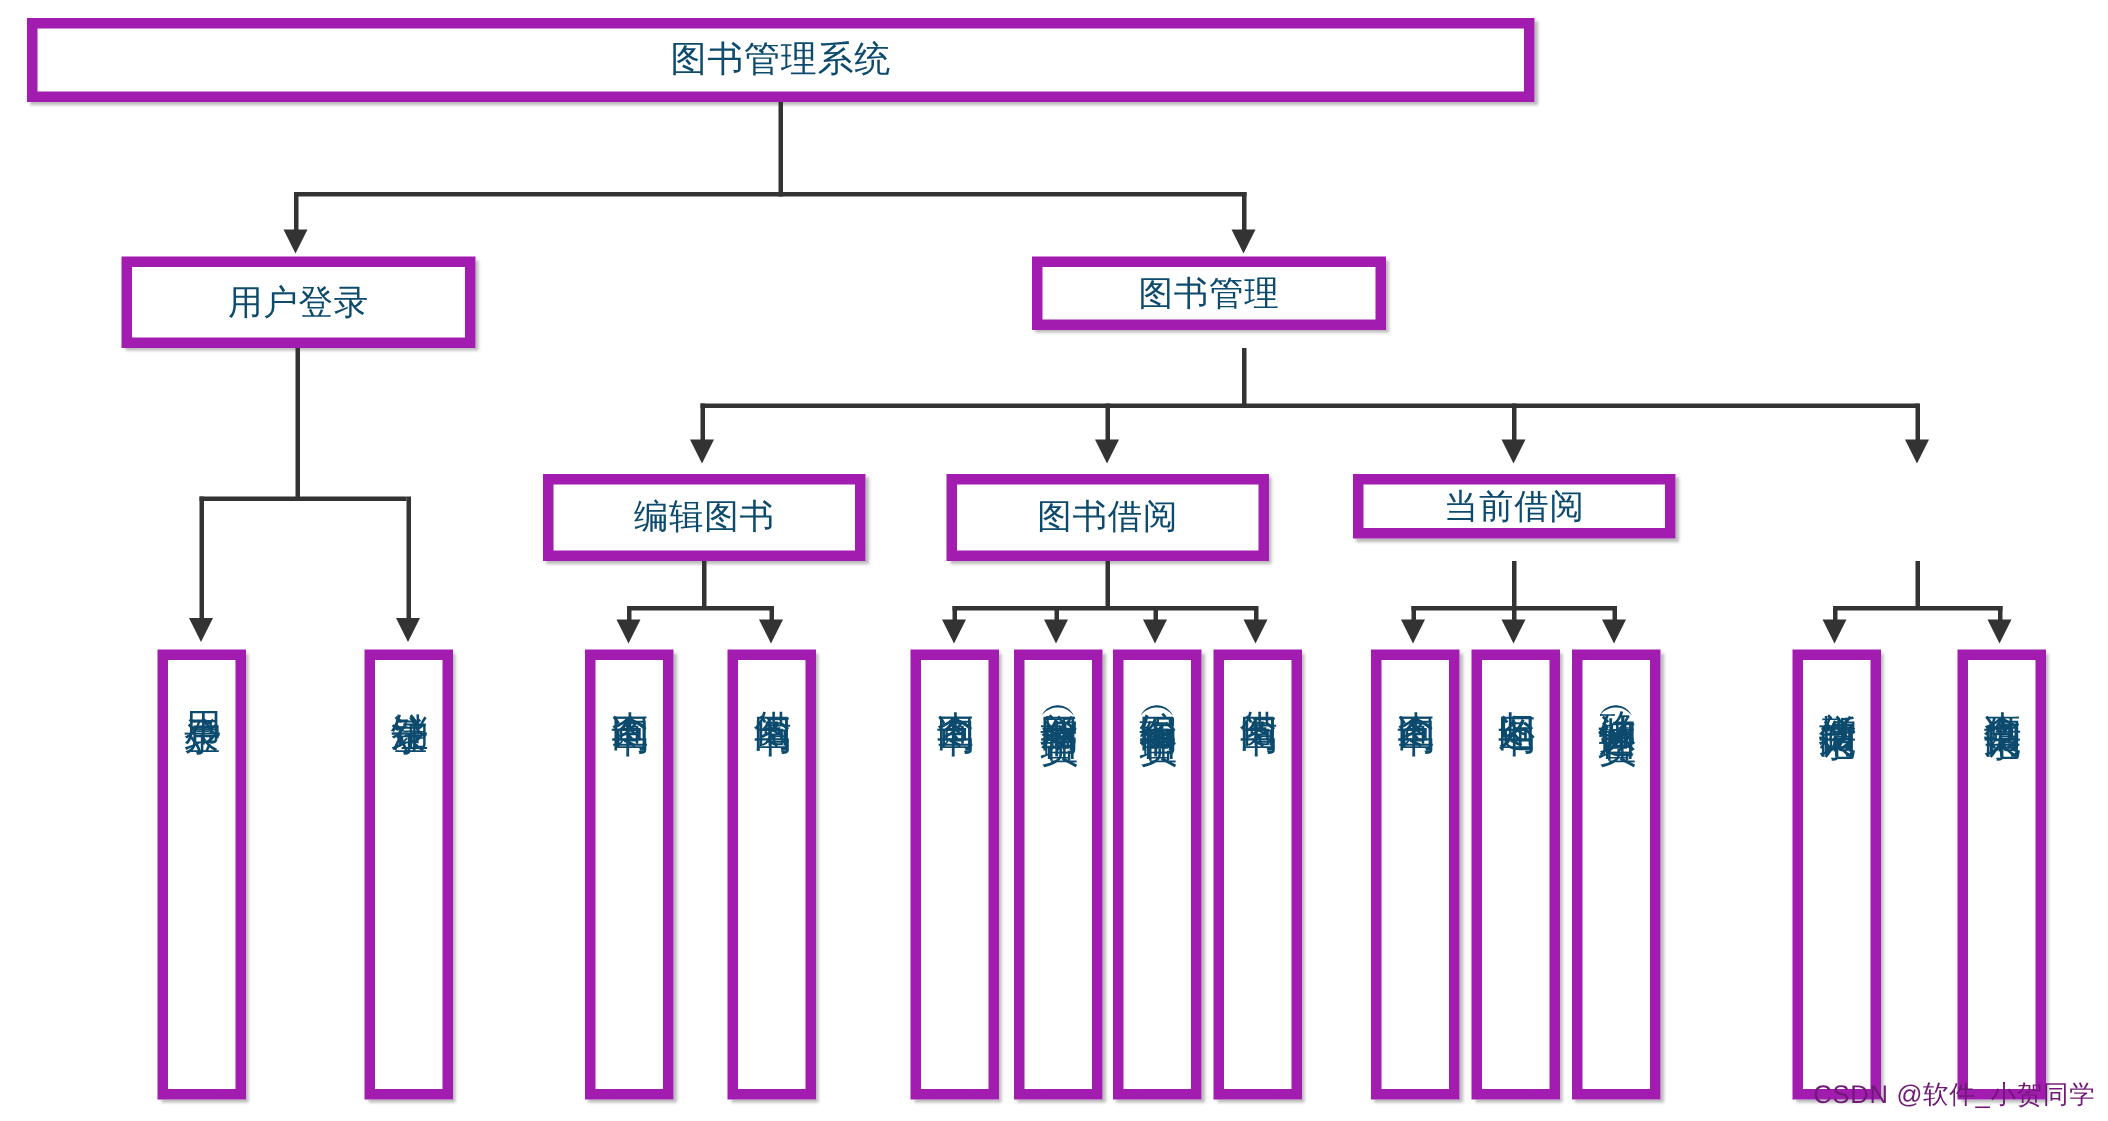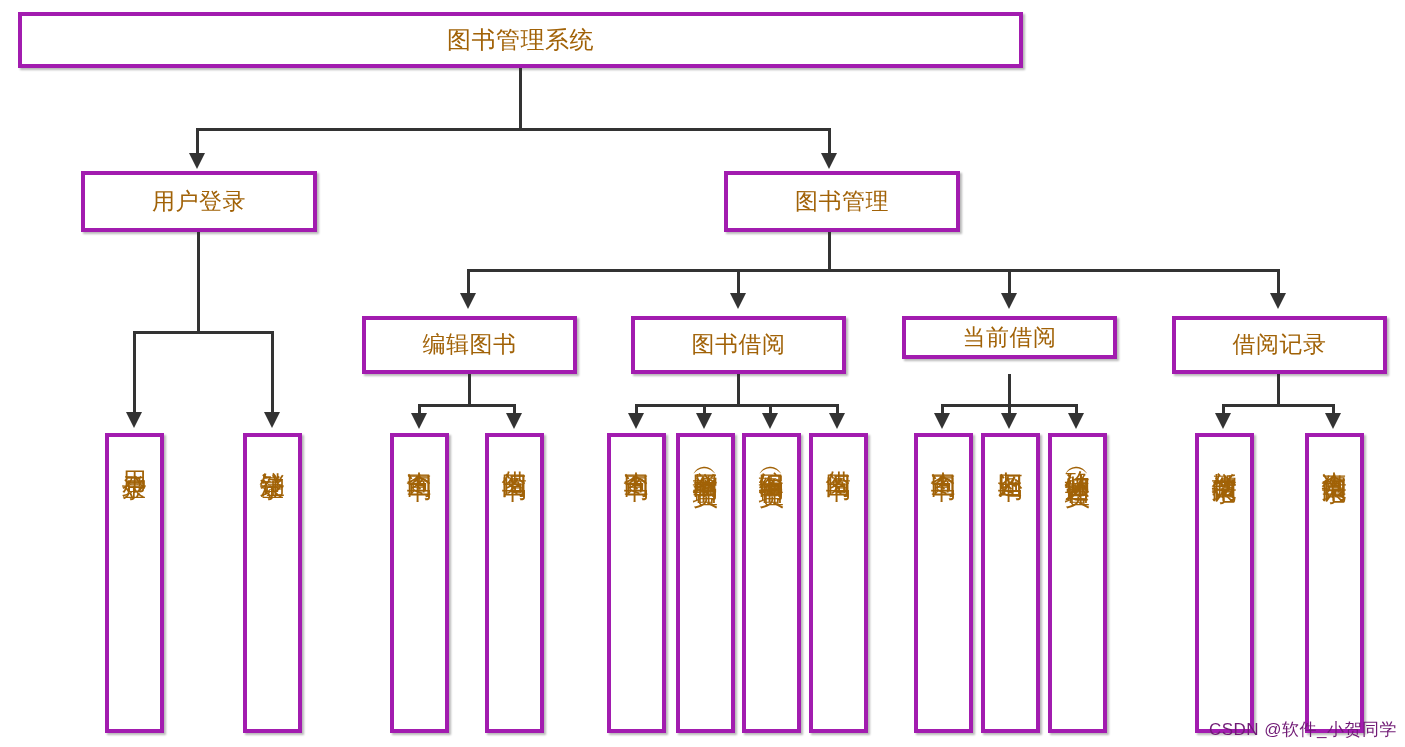--- a/index.html
+++ b/index.html
@@ -14,26 +14,26 @@
     position: relative;
     width: 1405px;
     height: 747px;
     background: #ffffff;
     overflow: hidden;
   }
   .node {
     position: absolute;
     box-sizing: border-box;
     background: #ffffff;
-    border: 4px solid #a21caf;
+    border: 7px solid #a21caf;
     box-shadow: 2px 2px 2px rgba(0,0,0,0.28);
     display: flex;
     align-items: center;
     justify-content: center;
-    color: #a16207;
+    color: #0c4a6e;
   }
   .node .label {
     display: block;
     text-align: center;
     line-height: 1.18;
     letter-spacing: 0.5px;
   }
   
   .node.h .label {
     font-size: 23px;
@@ -97,21 +97,21 @@
   <div class="conn vline" style="left:196px; top:128px; width:3px; height:28px;"></div>
   <div class="arrow" style="left:189px; top:153px;"></div>
 
   <div class="conn vline" style="left:828px; top:128px; width:3px; height:28px;"></div>
   <div class="arrow" style="left:821px; top:153px;"></div>
 
   <div class="node h" style="left:81px; top:171px; width:236px; height:61px;">
     <span class="label">用户登录</span>
   </div>
 
-  <div class="node h" style="left:724px; top:171px; width:236px; height:61px;">
+  <div class="node h" style="left:688px; top:171px; width:236px; height:49px;">
     <span class="label">图书管理</span>
   </div>
 
   <div class="conn vline" style="left:197px; top:232px; width:3px; height:102px;"></div>
   <div class="conn hline" style="left:133px; top:331px; width:138px; height:3px;"></div>
   <div class="conn vline" style="left:133px; top:331px; width:3px; height:84px;"></div>
   <div class="arrow" style="left:126px; top:412px;"></div>
   <div class="conn vline" style="left:271px; top:331px; width:3px; height:84px;"></div>
   <div class="arrow" style="left:264px; top:412px;"></div>
 
@@ -128,23 +128,20 @@
 
   <div class="node h" style="left:362px; top:316px; width:215px; height:58px;">
     <span class="label">编辑图书</span>
   </div>
   <div class="node h" style="left:631px; top:316px; width:215px; height:58px;">
     <span class="label">图书借阅</span>
   </div>
   <div class="node h" style="left:902px; top:316px; width:215px; height:43px;">
     <span class="label">当前借阅</span>
   </div>
-  <div class="node h" style="left:1172px; top:316px; width:215px; height:58px;">
-    <span class="label">借阅记录</span>
-  </div>
 
   <div class="conn vline" style="left:468px; top:374px; width:3px; height:32px;"></div>
   <div class="conn hline" style="left:418px; top:404px; width:98px; height:3px;"></div>
   <div class="conn vline" style="left:418px; top:404px; width:3px; height:12px;"></div>
   <div class="arrow" style="left:411px; top:413px;"></div>
   <div class="conn vline" style="left:513px; top:404px; width:3px; height:12px;"></div>
   <div class="arrow" style="left:506px; top:413px;"></div>
 
   <div class="conn vline" style="left:737px; top:374px; width:3px; height:32px;"></div>
   <div class="conn hline" style="left:635px; top:404px; width:203px; height:3px;"></div>

